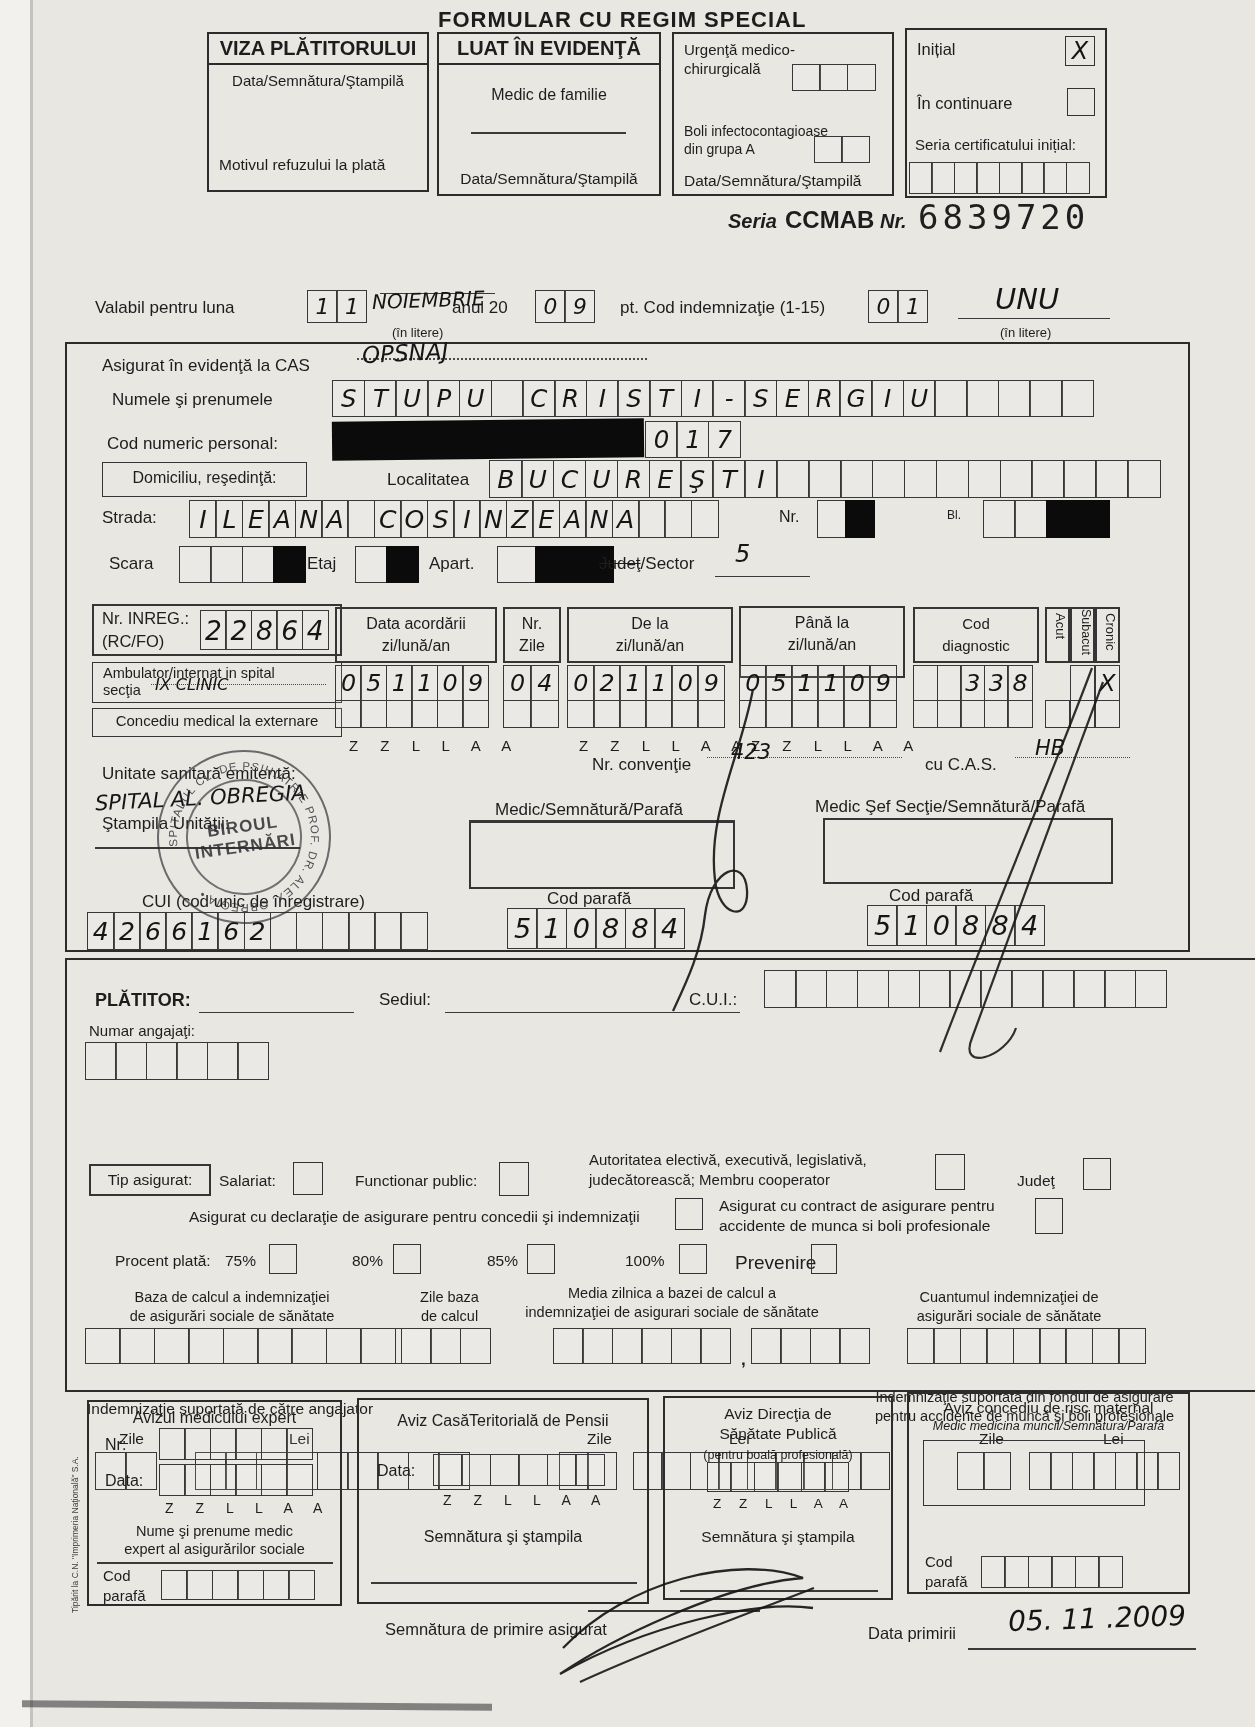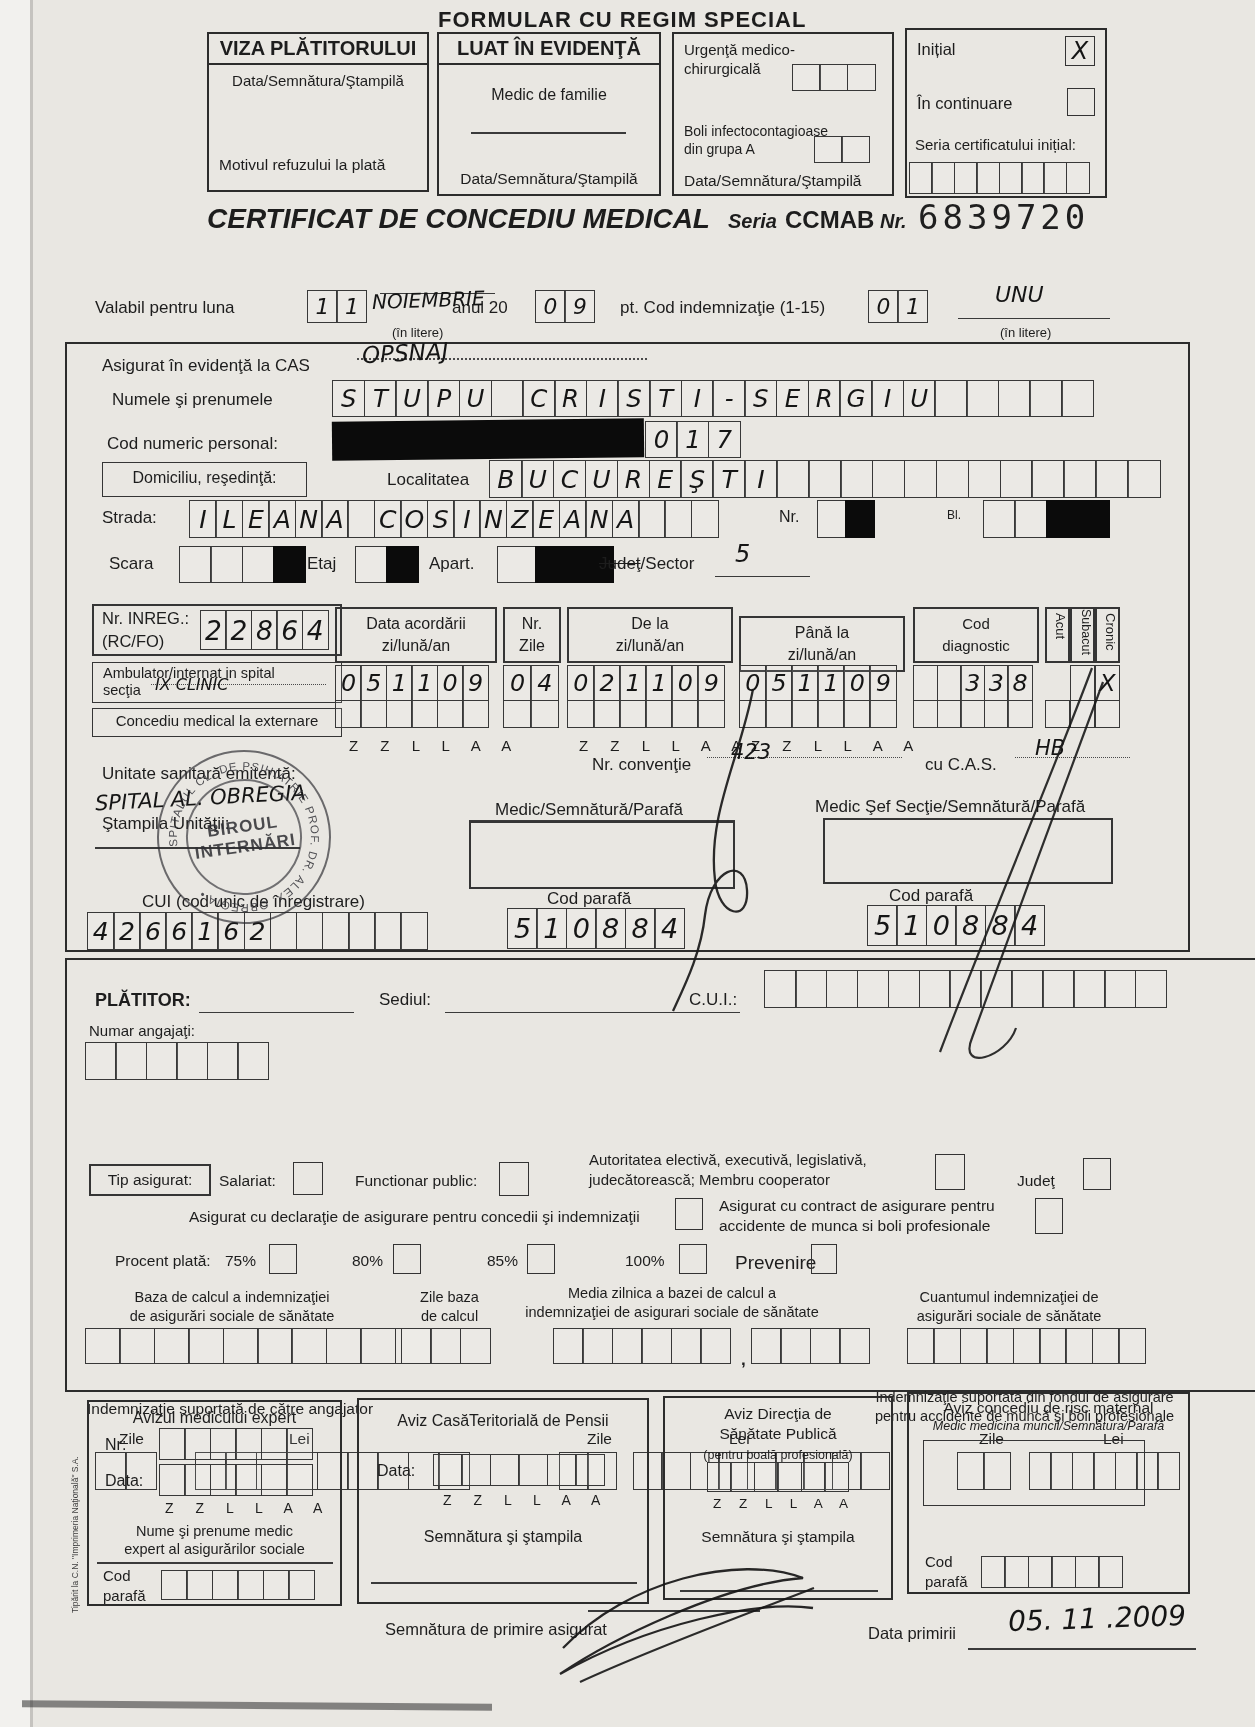--- a/index.html
+++ b/index.html
@@ -88,21 +88,20 @@
         <span class="cell"></span>
         <span class="cell"></span>
         <span class="cell"></span>
         <span class="cell"></span>
         <span class="cell"></span>
         <span class="cell"></span>
         <span class="cell"></span>
       </div>
   </div>
 
-  <div class="c b i" style="left:207px;top:203px;font-size:28px;">CERTIFICAT DE CONCEDIU MEDICAL</div>
   <div class="c b i" style="left:728px;top:210px;font-size:20px;">Seria</div>
   <div class="c b" style="left:785px;top:206px;font-size:24px;">CCMAB</div>
   <div class="c b i" style="left:880px;top:210px;font-size:20px;">Nr.</div>
   <div class="c" style="left:918px;top:197px;font-family:'DejaVu Sans Mono',monospace;font-size:34px;letter-spacing:4px;color:#1f1f1f;">6839720</div>
 
   <div class="c" style="left:95px;top:298px;font-size:17px;">Valabil pentru luna</div>
   <div class="cells" style="left:307px;top:290px;--cw:31px;--ch:33px;">
       <span class="cell">
         <span class="hw">1</span>
       </span>
@@ -124,21 +123,21 @@
     </div>
   <div class="c" style="left:620px;top:298px;font-size:17px;">pt. Cod indemnizaţie (1-15)</div>
   <div class="cells" style="left:868px;top:290px;--cw:31px;--ch:33px;">
       <span class="cell">
         <span class="hw">0</span>
       </span>
       <span class="cell">
         <span class="hw">1</span>
       </span>
     </div>
-  <div class="c hw hwz" style="left:995px;top:282px;font-size:22px;">UNU</div>
+  <div class="c hw hwz" style="left:995px;top:282px;font-size:29px;">UNU</div>
   <div class="uln" style="left:958px;top:318px;width:152px;"></div>
   <div class="c" style="left:1000px;top:325px;font-size:13px;">(în litere)</div>
 
   <div class="box" style="left:65px;top:342px;width:1125px;height:610px;border-width:2.4px;">
     <div class="c" style="left:35px;top:12px;font-size:17px;">Asigurat în evidenţă  la CAS</div>
     <div class="dots" style="left:290px;top:14px;width:290px;"></div>
     <div class="c hw hwz" style="left:295px;top:-4px;font-size:23px;transform:rotate(-3deg);">OPSNAJ</div>
 
     <div class="c" style="left:45px;top:46px;font-size:17px;">Numele şi prenumele</div>
     <div class="cells" style="left:265px;top:36px;--cw:33.3px;--ch:37px;">
@@ -392,21 +391,21 @@
       <div class="c ctr" style="left:0;top:28px;width:100%;font-size:16px;">zi/lună/an</div>
     </div>
     <div class="box1" style="left:436px;top:263px;width:58px;height:56px;border-width:2px;">
       <div class="c ctr" style="left:0;top:6px;width:100%;font-size:16px;">Nr.</div>
       <div class="c ctr" style="left:0;top:28px;width:100%;font-size:16px;">Zile</div>
     </div>
     <div class="box1" style="left:500px;top:263px;width:166px;height:56px;border-width:2px;">
       <div class="c ctr" style="left:0;top:6px;width:100%;font-size:16px;">De la</div>
       <div class="c ctr" style="left:0;top:28px;width:100%;font-size:16px;">zi/lună/an</div>
     </div>
-    <div class="box1" style="left:672px;top:272px;width:166px;height:56px;border-width:2px;">
+    <div class="box1" style="left:672px;top:262px;width:166px;height:72px;border-width:2px;">
       <div class="c ctr" style="left:0;top:6px;width:100%;font-size:16px;">Până la</div>
       <div class="c ctr" style="left:0;top:28px;width:100%;font-size:16px;">zi/lună/an</div>
     </div>
     <div class="box1" style="left:846px;top:263px;width:126px;height:56px;border-width:2px;">
       <div class="c ctr" style="left:0;top:6px;width:100%;font-size:15px;">Cod</div>
       <div class="c ctr" style="left:0;top:28px;width:100%;font-size:15px;">diagnostic</div>
     </div>
     <div class="box1 vtx" style="left:978px;top:263px;width:25px;height:56px;font-size:13px;padding-top:4px;box-sizing:border-box;text-align:left;border-width:2px;">Acut</div>
     <div class="box1 vtx" style="left:1003px;top:263px;width:25px;height:56px;font-size:12.5px;box-sizing:border-box;border-width:2px;">Subacut</div>
     <div class="box1 vtx" style="left:1028px;top:263px;width:25px;height:56px;font-size:13px;padding-top:4px;box-sizing:border-box;border-width:2px;">Cronic</div>

